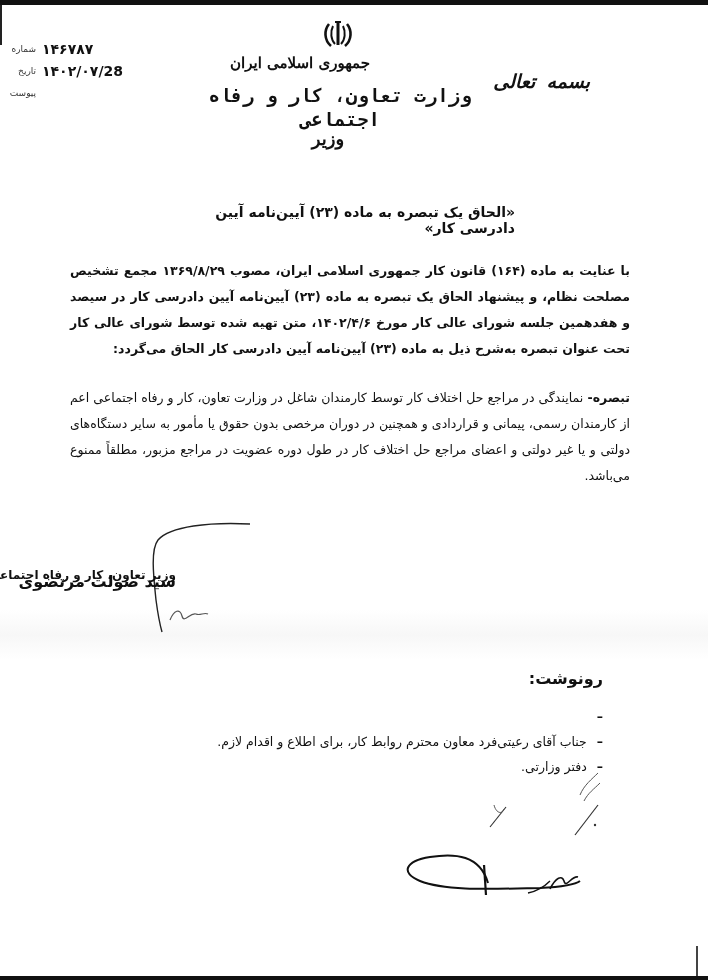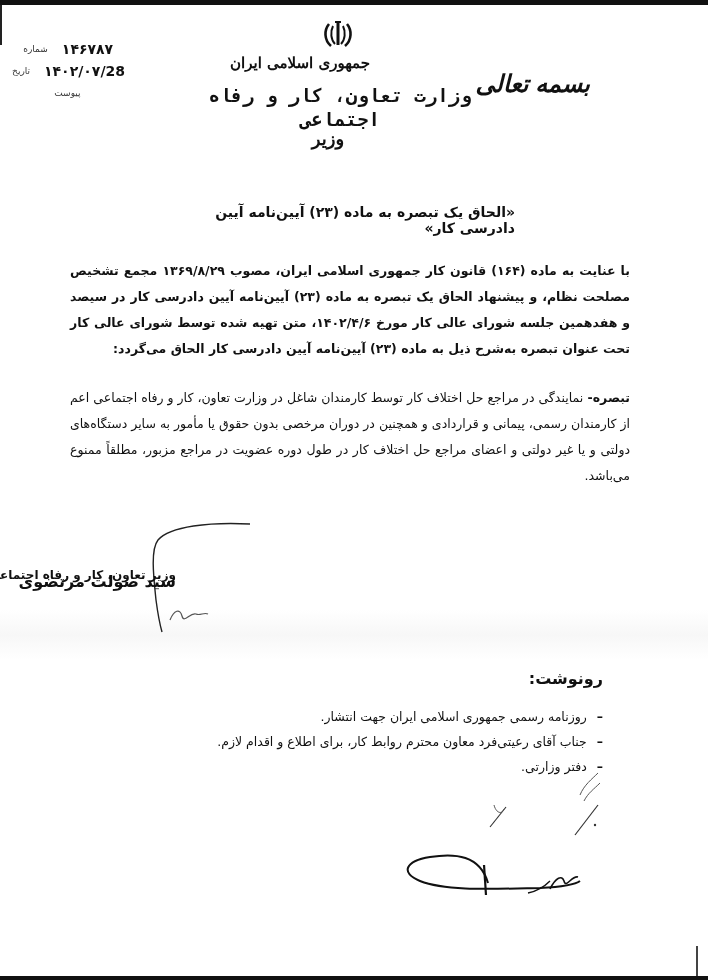--- a/index.html
+++ b/index.html
@@ -10,31 +10,31 @@
   }
   .scan-edge-top { position: absolute; left: 0; top: 0; width: 708px; height: 5px; background: #111; }
   .scan-edge-bottom { position: absolute; left: 0; bottom: 0; width: 708px; height: 4px; background: #111; }
   .scan-edge-left { position: absolute; left: 0; top: 5px; width: 2px; height: 40px; background: #222; }
   .scan-edge-right { position: absolute; right: 10px; bottom: 4px; width: 2px; height: 30px; background: #444; }
 
   .rtl { direction: rtl; }
   .abs { position: absolute; }
 
   
-  .basmala { right: 118px; top: 70px; font-family: Liberation Sans, sans-serif; font-size: 24px; font-weight: bold; font-style: italic; }
+  .basmala { right: 118px; top: 70px; font-family: Liberation Mono, monospace; font-size: 19px; font-weight: bold; font-style: italic; }
 
   
   .emblem { left: 323px; top: 18px; width: 30px; height: 32px; }
   .republic { left: 230px; top: 54px; width: 214px; text-align: left; font-family: "DejaVu Serif", serif; font-weight: bold; font-size: 15px; }
   .ministry { left: 190px; top: 84px; width: 300px; text-align: center; font-family: Liberation Mono, monospace; font-weight: bold; font-size: 19px; }
   .minister { left: 278px; top: 128px; width: 100px; text-align: center; font-family: "DejaVu Serif", serif; font-weight: bold; font-size: 18px; }
 
   
   .meta { left: 10px; top: 38px; width: 115px; }
-  .meta-row { display: flex; flex-direction: row-reverse; align-items: center; justify-content: center; gap: 14px; height: 22px; }
+  .meta-row { display: flex; flex-direction: row-reverse; align-items: center; justify-content: flex-start; gap: 6px; height: 22px; }
   .meta-label { font-size: 9px; color: #333; width: 26px; text-align: right; }
   .meta-value { font-size: 14px; font-weight: bold; letter-spacing: 1px; direction: ltr; }
 
   
   .subject { left: 195px; top: 204px; width: 320px; font-size: 14px; font-weight: bold; }
 
   
   .para { left: 70px; width: 560px; font-size: 12.5px; line-height: 26px; text-align: justify; text-align-last: right; }
   .para1 { top: 258px; font-weight: bold; }
   .para2 { top: 385px; }
@@ -104,21 +104,20 @@
   <path d="M110 4 C70 2 30 6 18 20 C10 30 14 60 16 80 C18 95 20 105 22 112" stroke="#222" stroke-width="1.4" fill="none"></path>
   <path d="M30 100 C34 90 40 88 42 96 C44 104 50 92 56 94 C60 96 64 92 68 94" stroke="#555" stroke-width="1.2" fill="none"></path>
 </svg>
 <div class="abs rtl sig-name">سید صولت مرتضوی</div>
 <div class="abs rtl sig-title">وزیر تعاون، کار و رفاه اجتماعی</div>
 
 <div class="abs rtl cc-title">رونوشت:</div>
 <ul class="abs rtl cc-list">
   <li class="cc-item">
     <span class="cc-dash">–</span>
-    <span>روزنامه رسمی جمهوری اسلامی ایران جهت انتشار.</span>
   </li>
   <li class="cc-item">
     <span class="cc-dash">–</span>
     <span>جناب آقای رعیتی‌فرد معاون محترم روابط کار، برای اطلاع و اقدام لازم.</span>
   </li>
   <li class="cc-item">
     <span class="cc-dash">–</span>
     <span>دفتر وزارتی.</span>
   </li>
 </ul>

